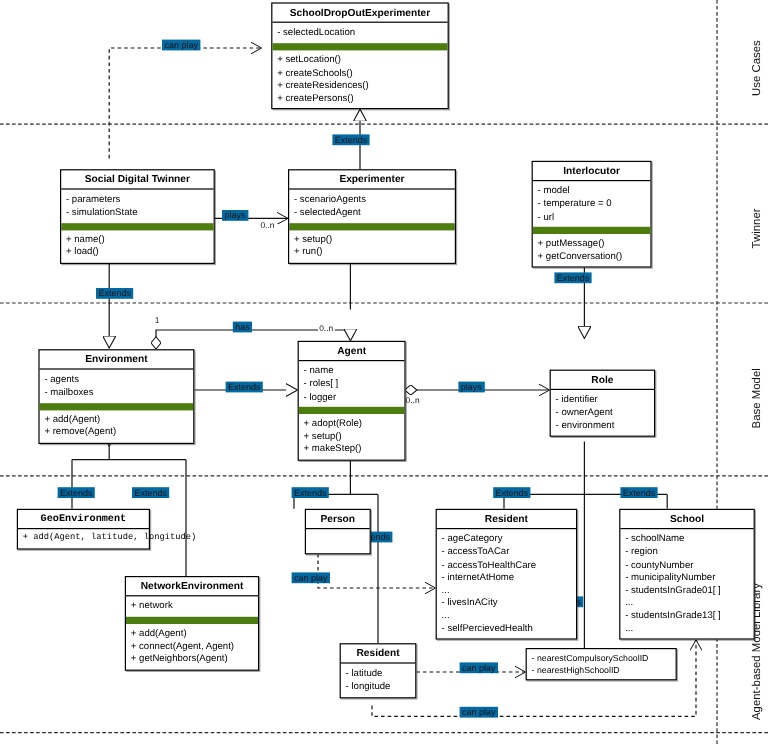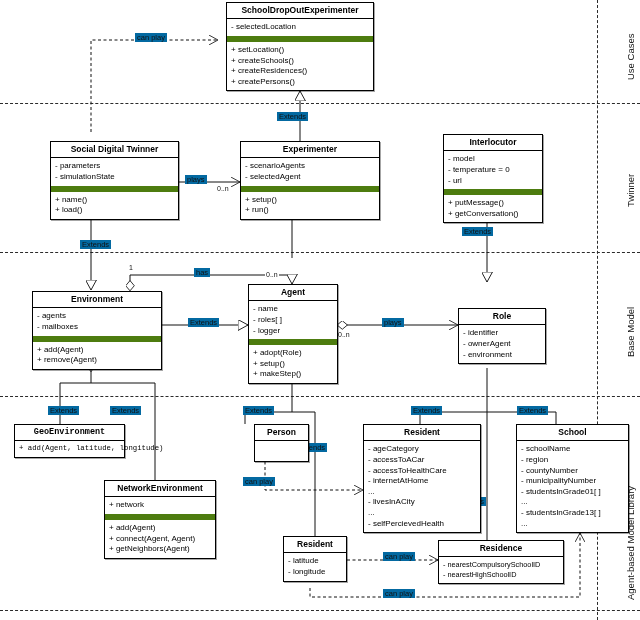--- a/index.html
+++ b/index.html
@@ -298,20 +298,19 @@
 
   <div class="uml" style="left:283px;top:536px;width:64px;">
     <div class="hdr">Resident</div>
     <div class="sect">
       <div>- latitude</div>
       <div>- longitude</div>
     </div>
   </div>
 
   <div class="uml" style="left:438px;top:540px;width:126px;">
-    <div class="hdr">Residence</div>
     <div class="sect">
       <div style="font-size:7.3px;">- nearestCompulsorySchoolID</div>
       <div style="font-size:7.3px;">- nearestHighSchoolID</div>
     </div>
   </div>
 
 </div>
 
 </body></html>

